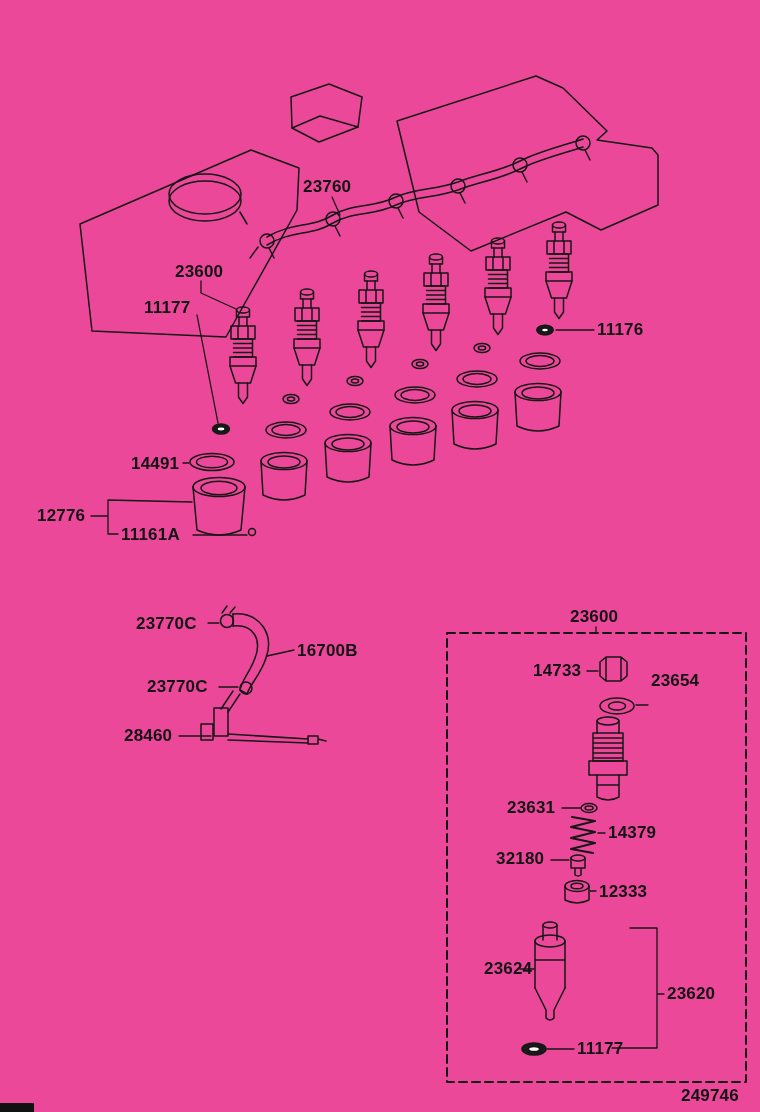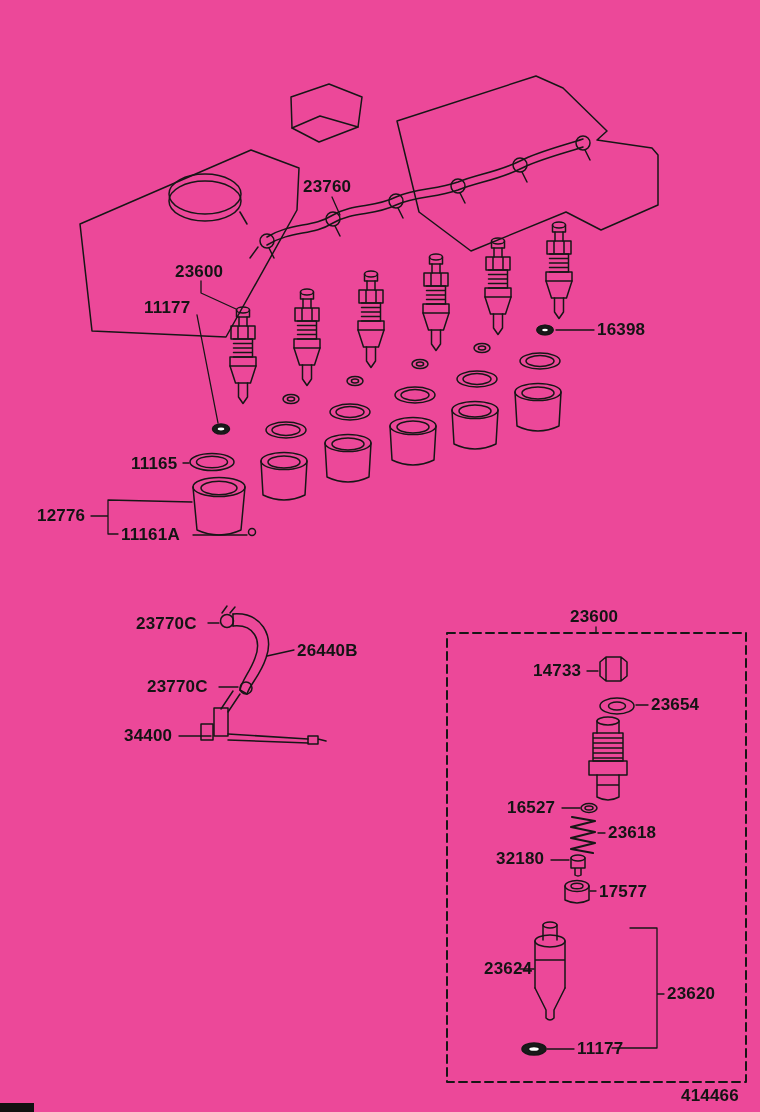--- a/index.html
+++ b/index.html
@@ -167,33 +167,33 @@
         <path d="M574,1049 H547"></path>
       </g>
 
       <rect x="0" y="1103" width="34" height="9" fill="#111111" stroke="none"></rect>
     </g>
   </svg>
 
   <div class="lbl" style="left:303px;top:178px">23760</div>
   <div class="lbl" style="left:175px;top:263px">23600</div>
   <div class="lbl" style="left:144px;top:299px">11177</div>
-  <div class="lbl" style="left:597px;top:321px">16398</div>
-  <div class="lbl" style="left:131px;top:455px">11165</div>
+  <div class="lbl" style="left:597px;top:321px">11176</div>
+  <div class="lbl" style="left:131px;top:455px">14491</div>
   <div class="lbl" style="left:37px;top:507px">12776</div>
   <div class="lbl" style="left:121px;top:526px">11161A</div>
   <div class="lbl" style="left:136px;top:615px">23770C</div>
-  <div class="lbl" style="left:297px;top:642px">26440B</div>
+  <div class="lbl" style="left:297px;top:642px">16700B</div>
   <div class="lbl" style="left:147px;top:678px">23770C</div>
-  <div class="lbl" style="left:124px;top:727px">34400</div>
+  <div class="lbl" style="left:124px;top:727px">28460</div>
   <div class="lbl" style="left:570px;top:608px">23600</div>
   <div class="lbl" style="left:533px;top:662px">14733</div>
-  <div class="lbl" style="left:651px;top:696px">23654</div>
-  <div class="lbl" style="left:507px;top:799px">16527</div>
-  <div class="lbl" style="left:608px;top:824px">23618</div>
+  <div class="lbl" style="left:651px;top:672px">23654</div>
+  <div class="lbl" style="left:507px;top:799px">23631</div>
+  <div class="lbl" style="left:608px;top:824px">14379</div>
   <div class="lbl" style="left:496px;top:850px">32180</div>
-  <div class="lbl" style="left:599px;top:883px">17577</div>
+  <div class="lbl" style="left:599px;top:883px">12333</div>
   <div class="lbl" style="left:484px;top:960px">23624</div>
   <div class="lbl" style="left:667px;top:985px">23620</div>
   <div class="lbl" style="left:577px;top:1040px">11177</div>
-  <div class="lbl" style="left:681px;top:1087px">414466</div>
+  <div class="lbl" style="left:681px;top:1087px">249746</div>
 
 </div>
 
 </body></html>

